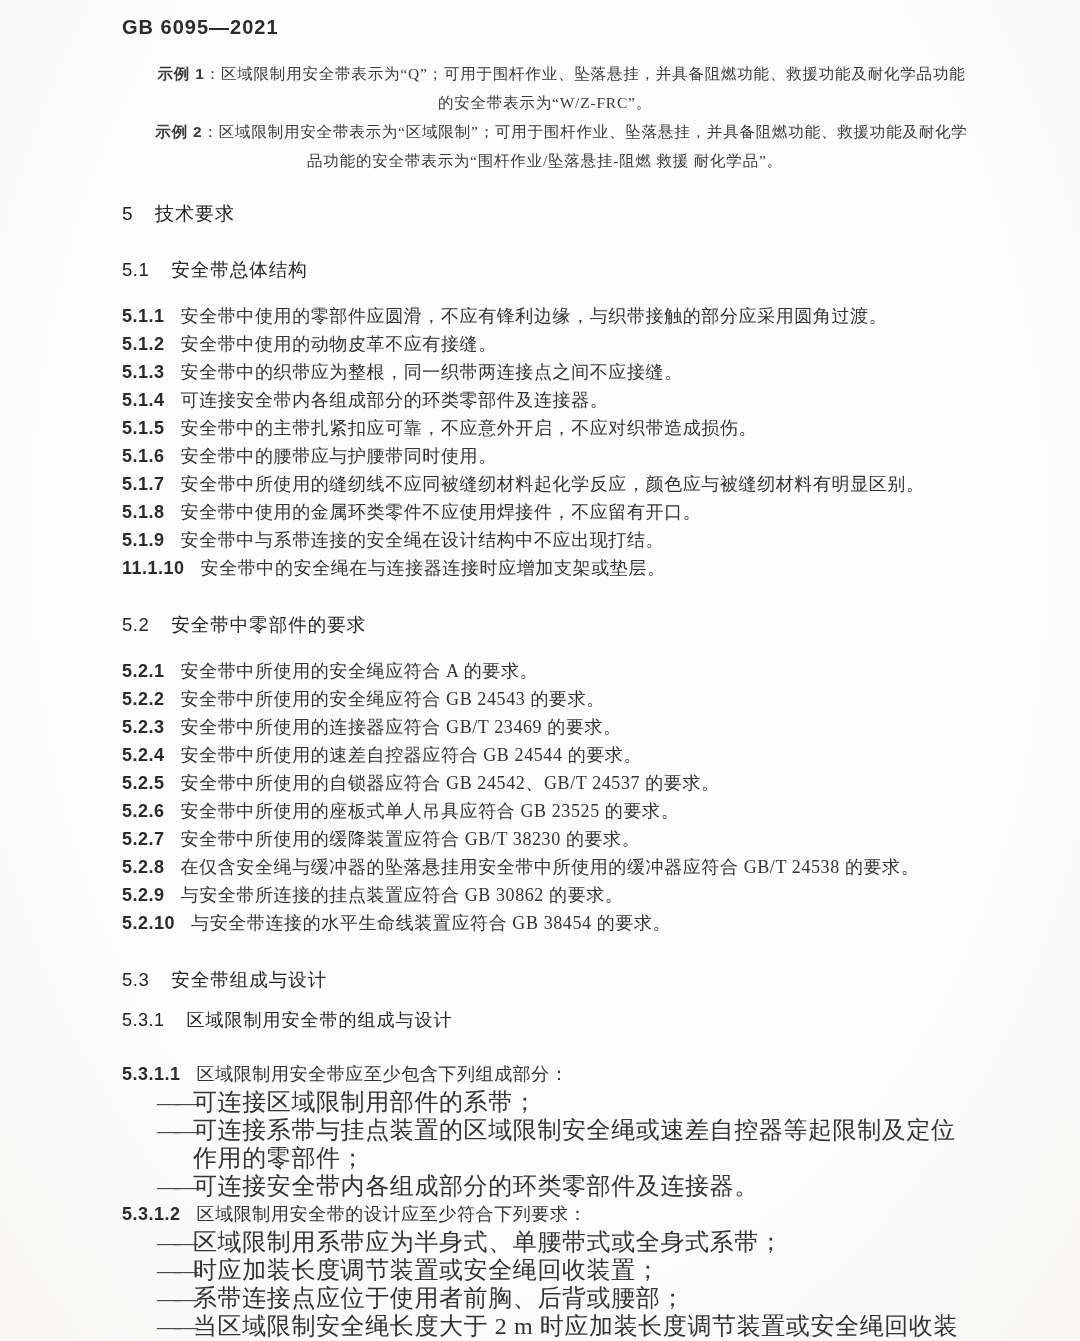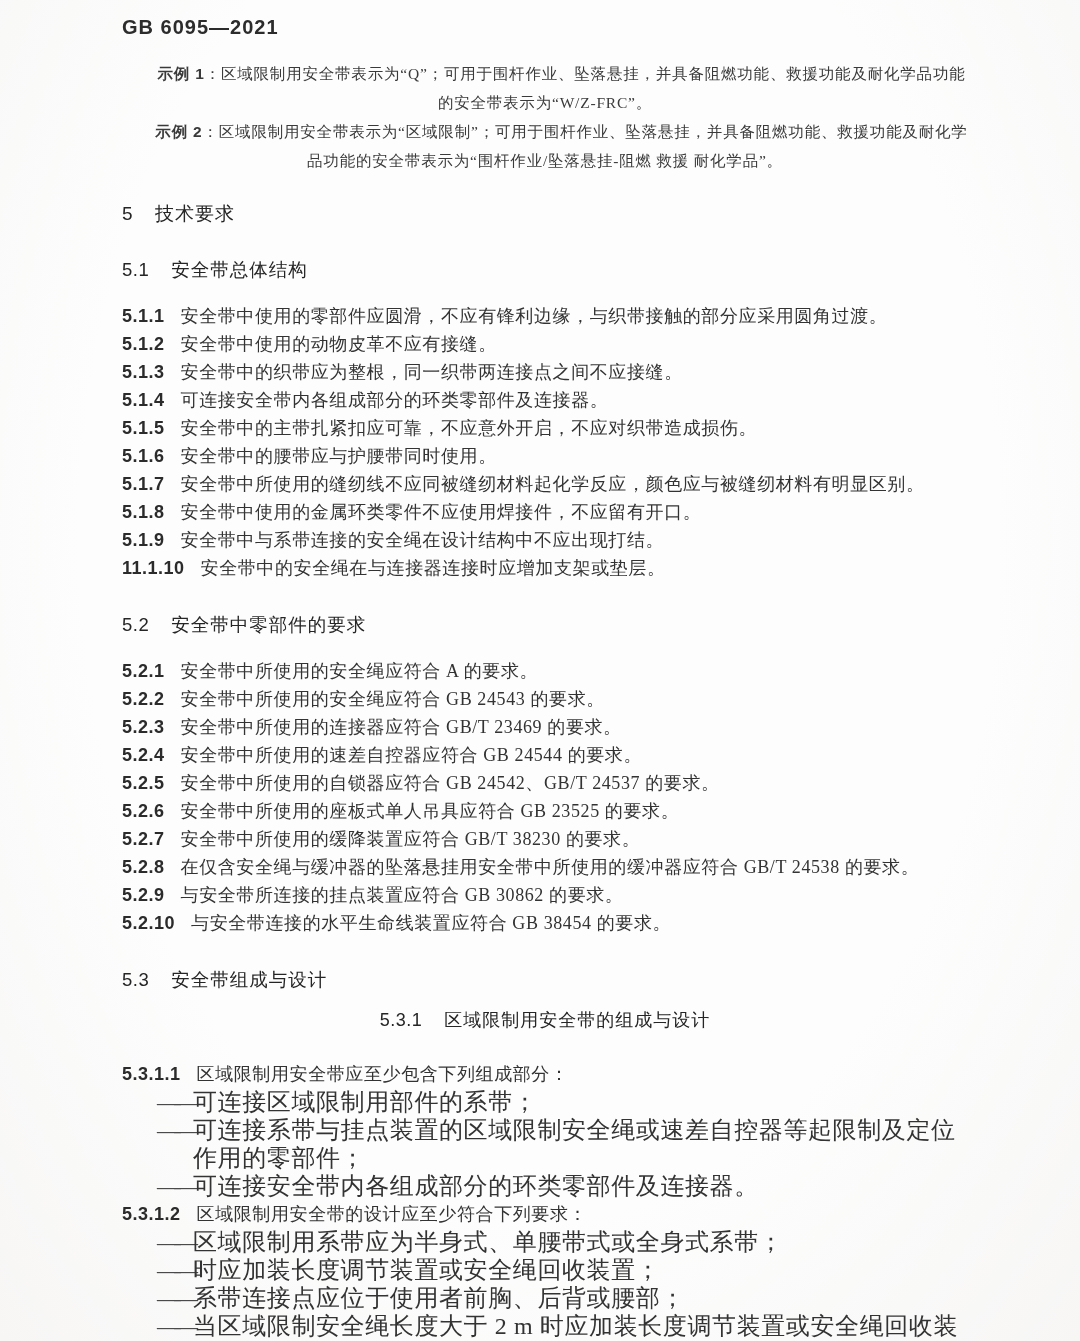--- a/index.html
+++ b/index.html
@@ -36,21 +36,21 @@
     font-weight: 700;
   }
   .h1, .h2, .h3 {
     font-family: "Liberation Sans", "DejaVu Sans", sans-serif;
     font-weight: 400;
     color: #252525;
     letter-spacing: 1px;
   }
   .h1 { font-size: 19px; margin-top: 26px; }
   .h2 { font-size: 18.5px; margin-top: 30px; }
-  .h3 { font-size: 18px; margin-top: 16px; text-align: center; }
+  .h3 { font-size: 18px; margin-top: 16px; }
   .h1 .num, .h2 .num, .h3 .num { margin-right: 22px; letter-spacing: 0.5px; }
   .items { margin-top: 20px; }
   .item {
     font-size: 18px;
     line-height: 28px;
     color: #333;
     letter-spacing: 0.6px;
   }
   .item .num {
     font-family: "Liberation Sans", "DejaVu Sans", sans-serif;

